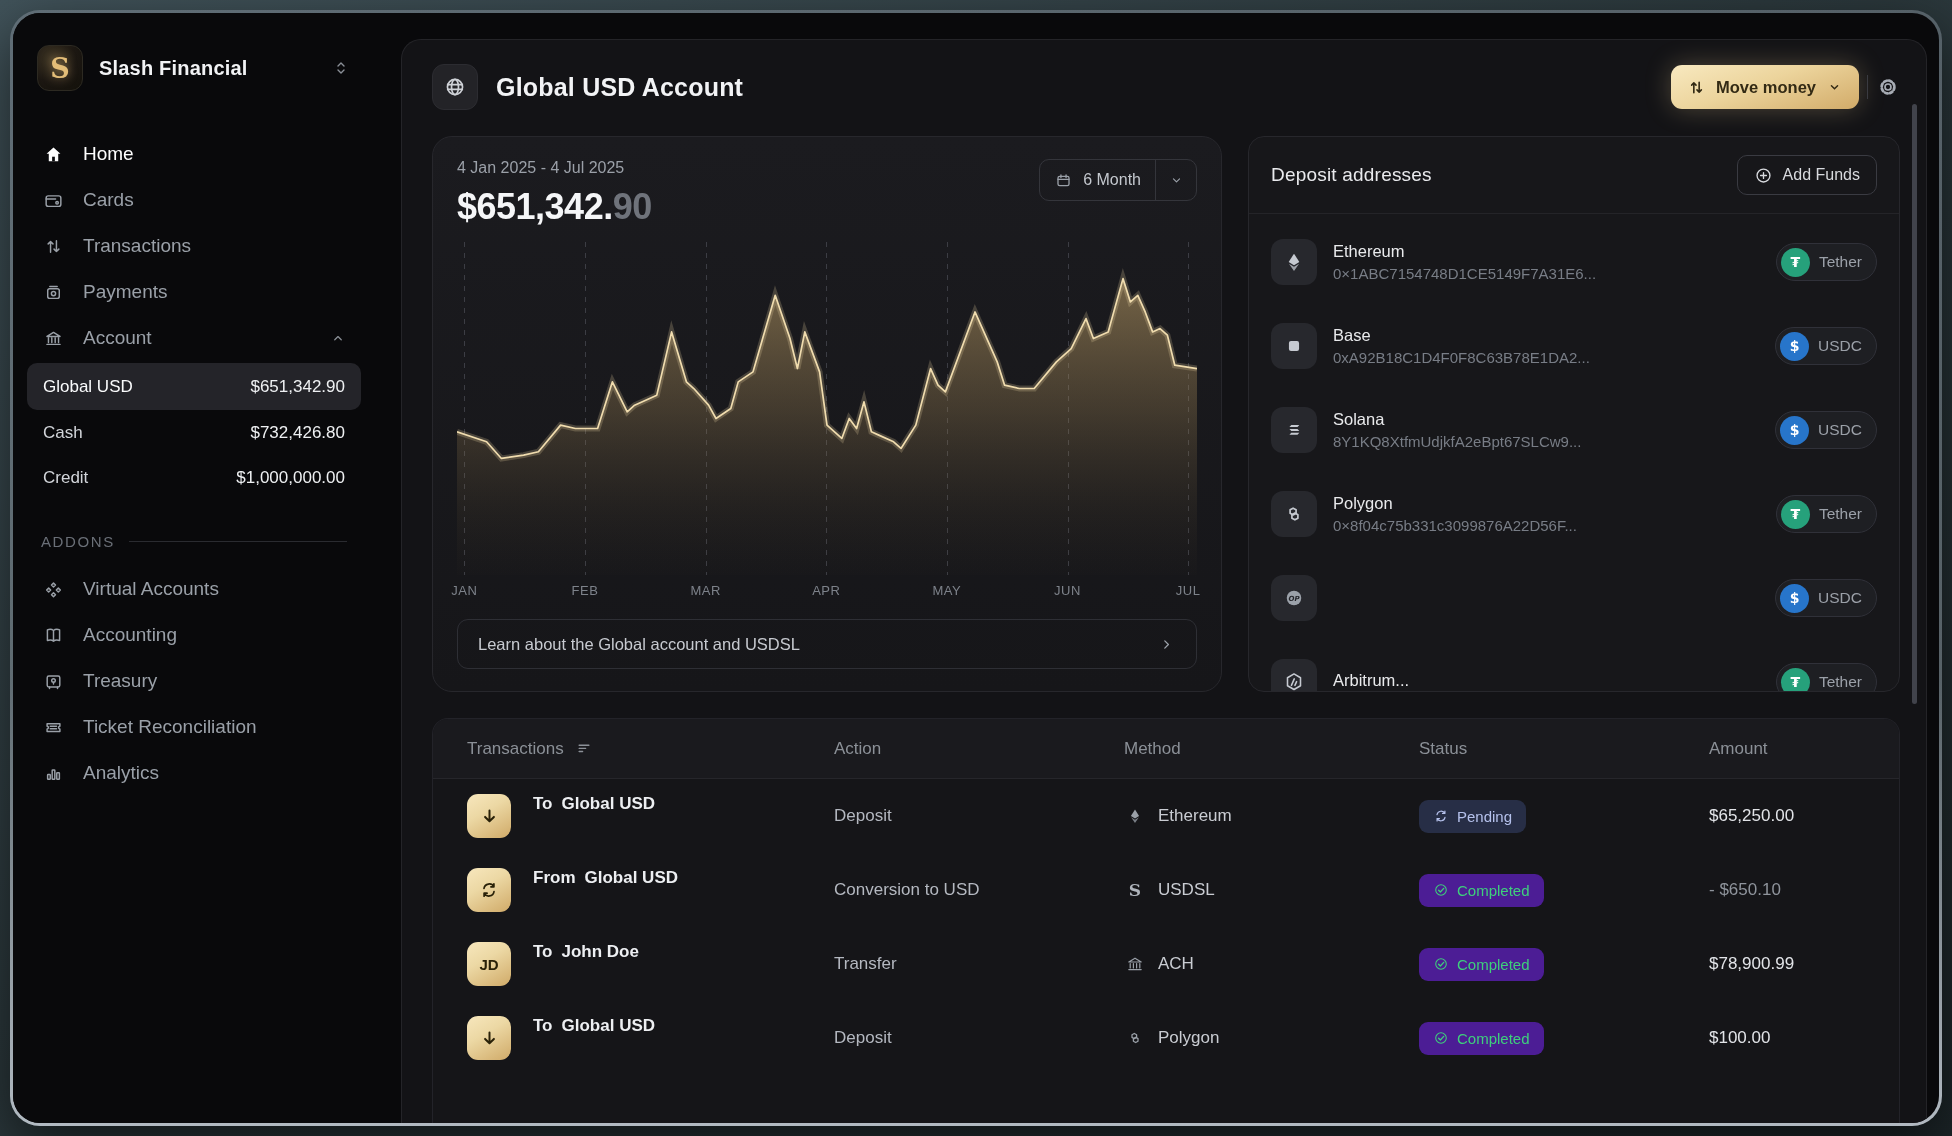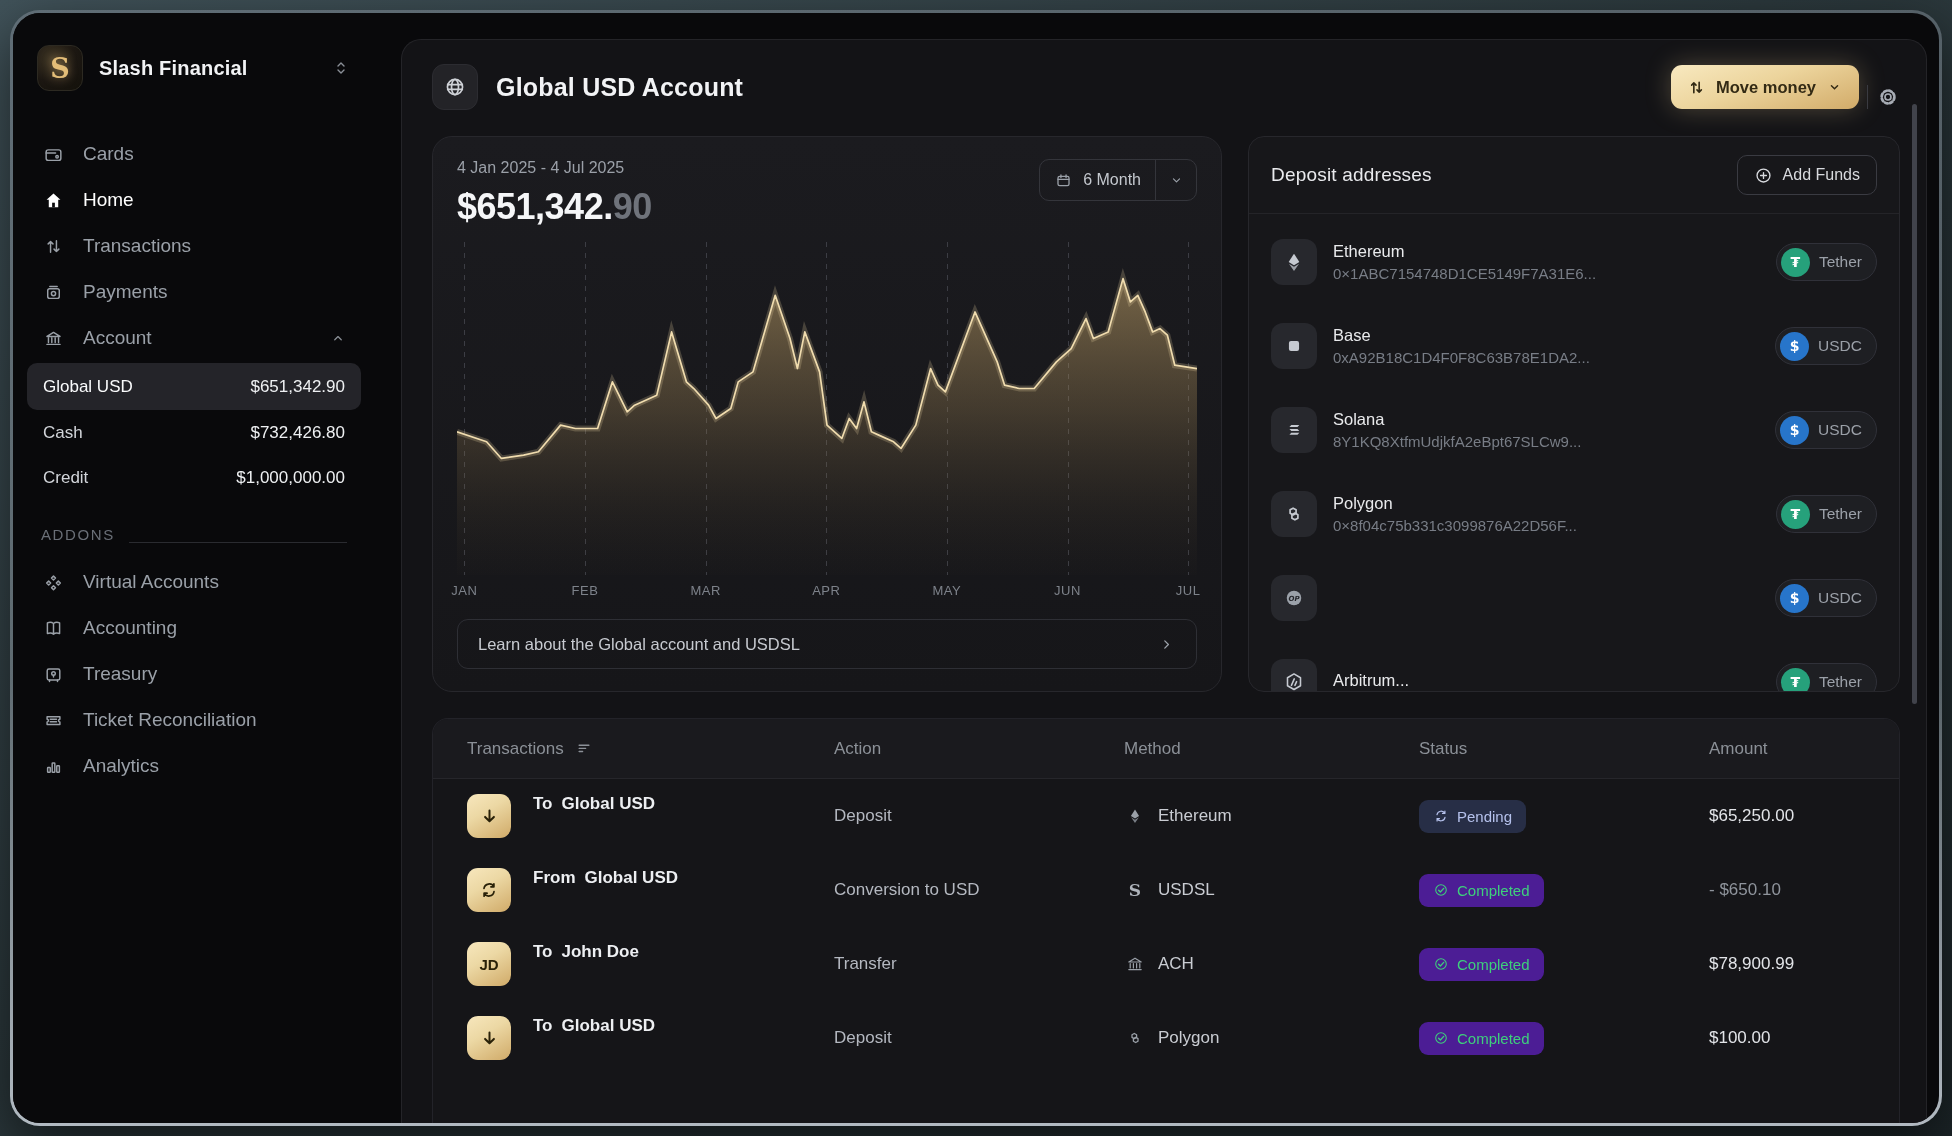--- a/index.html
+++ b/index.html
@@ -30,37 +30,37 @@
   .nav-item .nico{width:24px;display:flex;justify-content:center;color:#9aa0a8}
   .nav-item.active{color:#ffffff}
   .nav-item.active .nico{color:#ffffff}
   .nav-item .trail{margin-left:auto;color:#8a8f97}
   .acct-rows{margin:2px 14px 0;display:flex;flex-direction:column}
   .acct-row{display:flex;align-items:center;height:45px;padding:0 16px;border-radius:10px;font-size:17px}
   .acct-row .alabel{color:#d2d5da}
   .acct-row .avalue{margin-left:auto;color:#eef0f2}
   .acct-row.active{background:#242429;height:47px}
   .acct-row.active .alabel{color:#fafbfc}
-  .addons-head{display:flex;align-items:flex-end;margin:26px 28px 8px;gap:14px}
+  .addons-head{display:flex;align-items:center;margin:33px 28px 8px;gap:14px}
   .addons-label{font-size:15px;color:#6a6f77;letter-spacing:1.6px}
   .addons-line{flex:1;height:1px;background:#2a2b30}
   .addons{padding:0 14px;margin-top:8px;display:flex;flex-direction:column}
 
   
   .main{flex:1;position:relative;padding:26px 12px 0 26px;min-width:0}
   .panel{height:100%;background:#131316;border:1px solid #242428;border-bottom:none;
     border-radius:20px 20px 0 0;padding:24px 26px 0 30px;display:flex;flex-direction:column;
     overflow:hidden;position:relative}
   .scrollbar{position:absolute;right:9px;top:64px;width:5px;height:600px;border-radius:3px;background:#41434b}
 
   .page-head{display:flex;align-items:center;gap:18px;flex:none}
   .head-icon{width:46px;height:46px;border-radius:12px;background:#232327;border:1px solid #2c2c31;
     display:flex;align-items:center;justify-content:center;color:#ced1d6}
   .page-title{font-size:25px;font-weight:600;color:#f2f3f5;letter-spacing:.2px}
-  .head-right{margin-left:auto;display:flex;align-items:flex-end;gap:8px}
+  .head-right{margin-left:auto;display:flex;align-items:center;gap:8px}
   .btn-gold{display:flex;align-items:center;gap:10px;height:44px;padding:0 16px;border-radius:11px;
     background:linear-gradient(160deg,#f8e9c0 0%,#ecd49c 45%,#d2ab69 100%);
     color:#332a14;font-size:16.5px;font-weight:600;cursor:pointer;
     box-shadow:0 0 26px rgba(238,208,148,.28)}
   .vdiv{width:1px;height:24px;background:#3a3b41}
   .gear-btn{color:#a7acb4;cursor:pointer;display:flex}
 
   .cards-row{display:flex;gap:26px;margin-top:26px;height:556px;flex:none}
 
   
@@ -262,35 +262,35 @@
           </div>
         <span class="brand-name">Slash Financial</span>
         <span class="brand-caret">
             <svg class="ic" width="20" height="20" style="stroke-width: 1.4; fill: none; stroke: currentcolor; stroke-linecap: round; stroke-linejoin: round;">
               <use href="#i-selector"></use>
             </svg>
           </span>
       </div>
 
       <nav class="nav">
+        <div class="nav-item active">
+          <span class="nico">
+              <svg class="ic" width="21" height="21" style="stroke-width: 1.4; fill: none; stroke: currentcolor; stroke-linecap: round; stroke-linejoin: round;">
+                <use href="#i-home"></use>
+              </svg>
+            </span>
+          <span>Home</span>
+        </div>
         <div class="nav-item">
           <span class="nico">
               <svg class="ic" width="21" height="21" style="stroke-width: 1.4; fill: none; stroke: currentcolor; stroke-linecap: round; stroke-linejoin: round;">
                 <use href="#i-wallet"></use>
               </svg>
             </span>
           <span>Cards</span>
-        </div>
-        <div class="nav-item active">
-          <span class="nico">
-              <svg class="ic" width="21" height="21" style="stroke-width: 1.4; fill: none; stroke: currentcolor; stroke-linecap: round; stroke-linejoin: round;">
-                <use href="#i-home"></use>
-              </svg>
-            </span>
-          <span>Home</span>
         </div>
         <div class="nav-item">
           <span class="nico">
               <svg class="ic" width="21" height="21" style="stroke-width: 1.4; fill: none; stroke: currentcolor; stroke-linecap: round; stroke-linejoin: round;">
                 <use href="#i-arrows"></use>
               </svg>
             </span>
           <span>Transactions</span>
         </div>
         <div class="nav-item">

